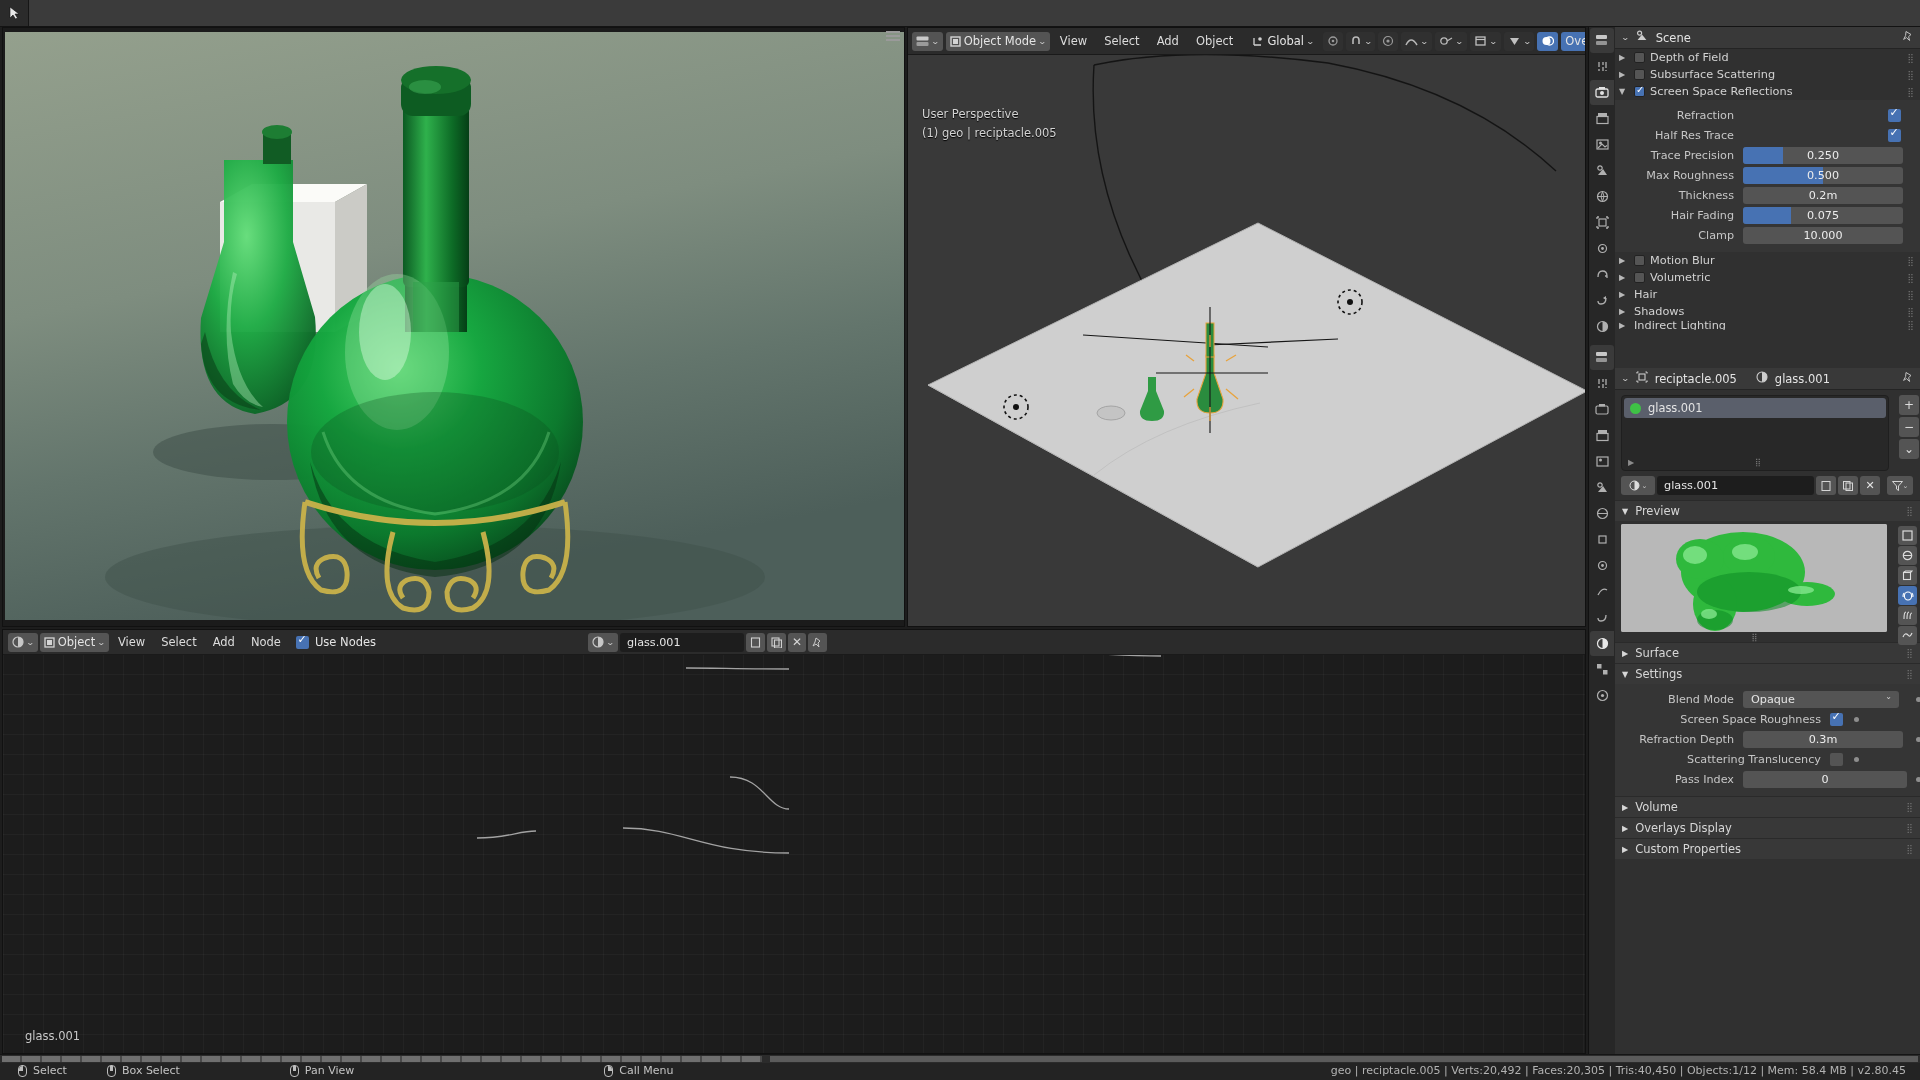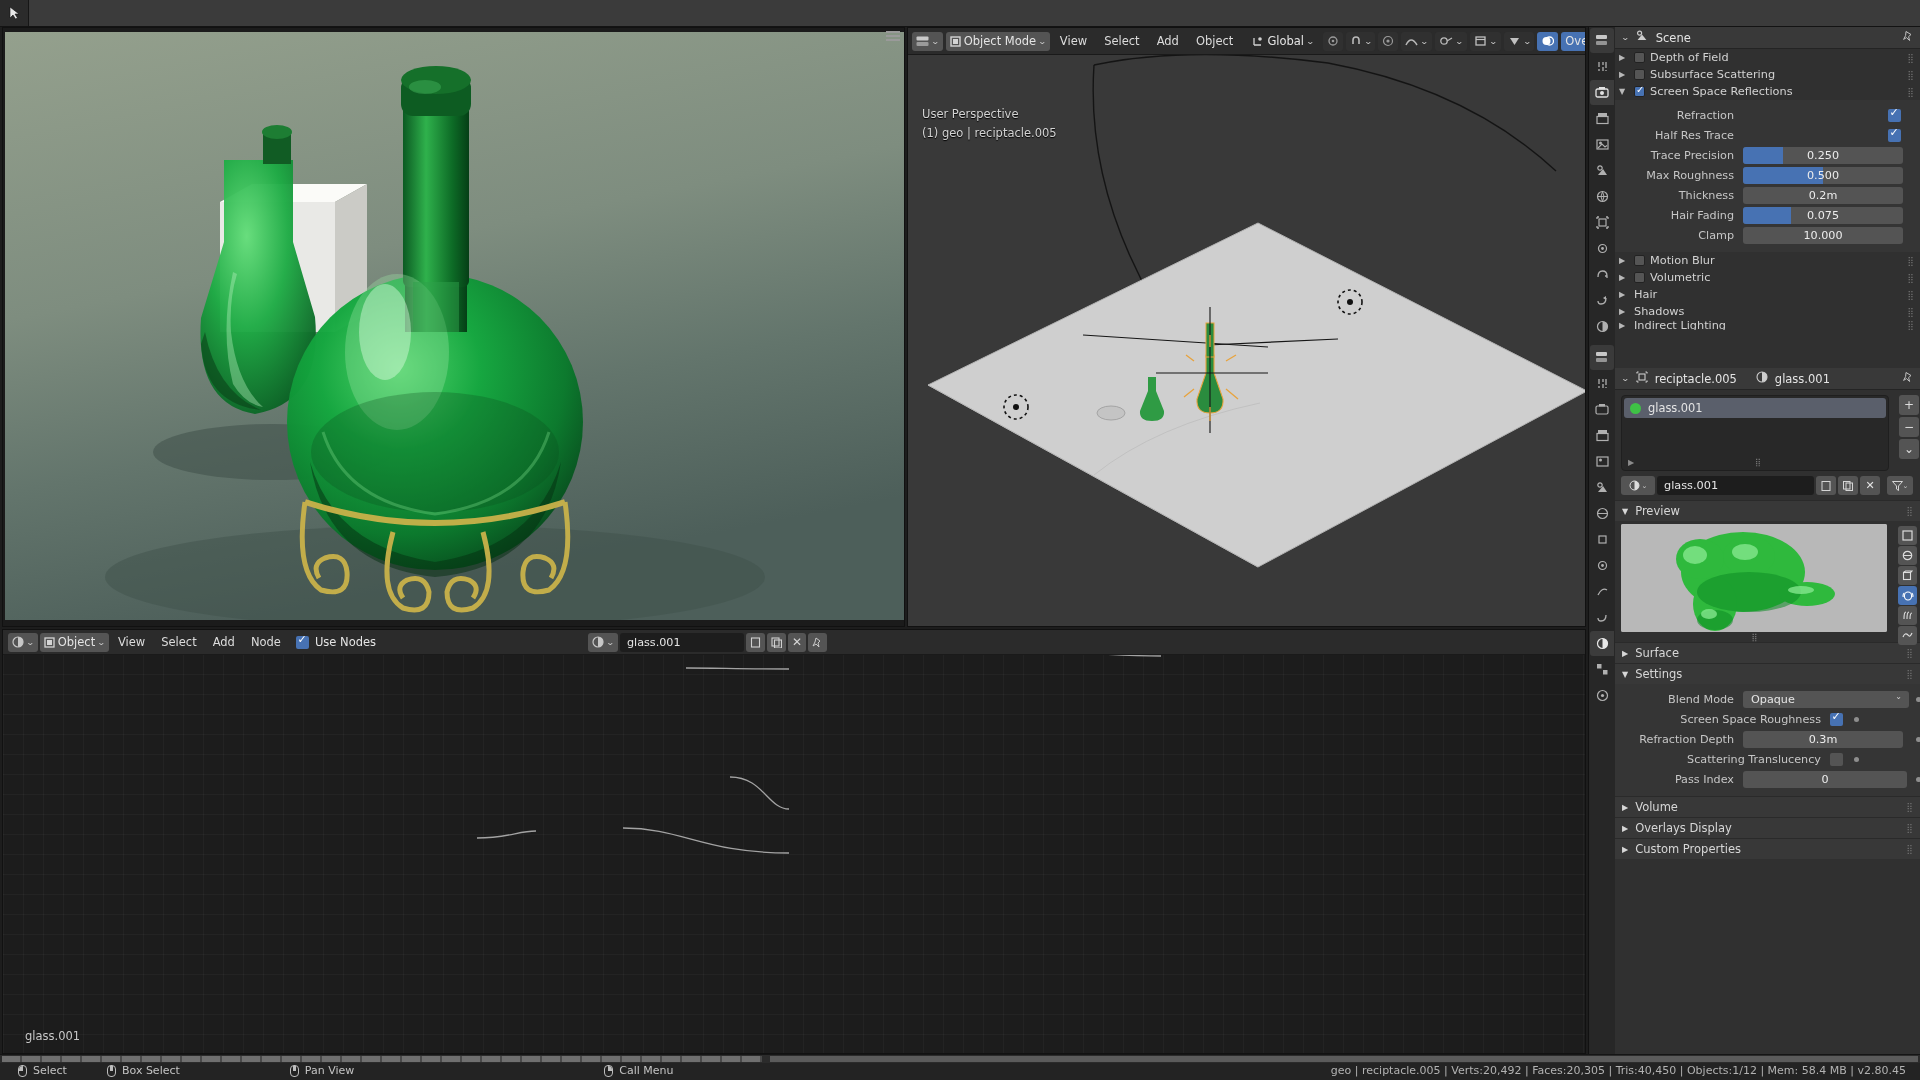--- a/index.html
+++ b/index.html
@@ -859,21 +859,21 @@
         </div>
         <div class="sect">
           <span class="tri" style="font-size:8px">▼</span>
           <span>Settings</span>
           <span class="grip">⣿</span>
         </div>
 
         <div style="padding:4px 0 6px 0;background:#353535">
           <div class="frow">
             <span class="fl">Blend Mode</span>
-            <span class="fv" style="margin-right:4px">
+            <span class="fv" style="margin-right:14px">
               <span style="position:absolute;left:8px;top:2px;font-size:11.2px">Opaque</span>
               <span style="position:absolute;right:7px;top:1px;font-size:8px;color:#cfcfcf">⌄</span>
             </span>
             <span class="dot"></span>
           </div>
           <div class="frow">
             <span class="fl" style="width:215px">Screen Space Roughness</span>
             <span class="ck" style="margin-right:8px"></span>
             <span class="dot"></span>
           </div>

